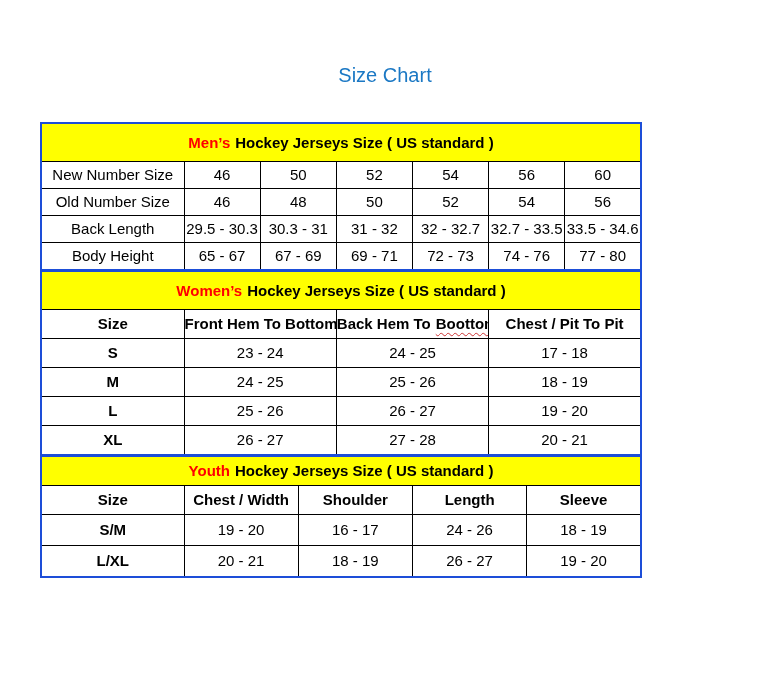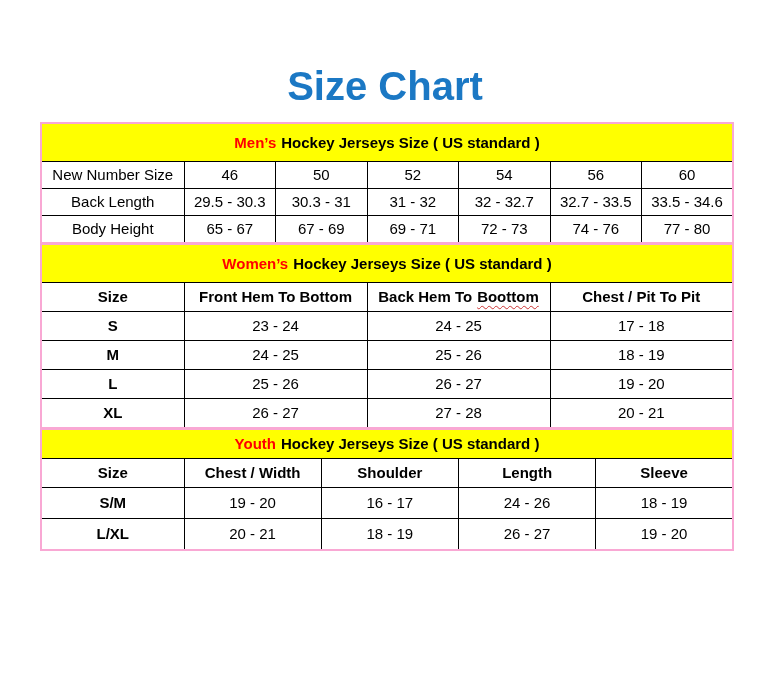--- a/index.html
+++ b/index.html
@@ -12,36 +12,36 @@
     color: #000000;
     position: relative;
     overflow: hidden;
   }
   .page-title {
     position: absolute;
     top: 64px;
     left: 0;
     width: 770px;
     text-align: center;
-    font-size: 40px;
-    font-weight: bold;
+    font-size: 20px;
+    font-weight: normal;
     color: #1b78c4;
     letter-spacing: 0px;
   }
   .chart-wrap {
     position: absolute;
     top: 122px;
     left: 40px;
     width: 694px;
   }
   table.size-table {
-    width: 694px;
+    width: 602px;
     border-collapse: collapse;
     table-layout: fixed;
-    border: 2px solid #f9a8d4;
+    border: 2px solid #1d4ed8;
   }
   table.size-table + table.size-table {
     margin-top: -1px;
   }
   .size-table td, .size-table th {
     border: 1px solid #000000;
     text-align: center;
     vertical-align: middle;
     padding: 0;
     font-size: 15px;
@@ -104,20 +104,29 @@
       <tr class="data-row">
         <td class="row-label">New Number Size</td>
         <td>46</td>
         <td>50</td>
         <td>52</td>
         <td>54</td>
         <td>56</td>
         <td>60</td>
       </tr>
       <tr class="data-row">
+        <td class="row-label">Old Number Size</td>
+        <td>46</td>
+        <td>48</td>
+        <td>50</td>
+        <td>52</td>
+        <td>54</td>
+        <td>56</td>
+      </tr>
+      <tr class="data-row">
         <td class="row-label">Back Length</td>
         <td>29.5 - 30.3</td>
         <td>30.3 - 31</td>
         <td>31 - 32</td>
         <td>32 - 32.7</td>
         <td>32.7 - 33.5</td>
         <td>33.5 - 34.6</td>
       </tr>
       <tr class="data-row">
         <td class="row-label">Body Height</td>

